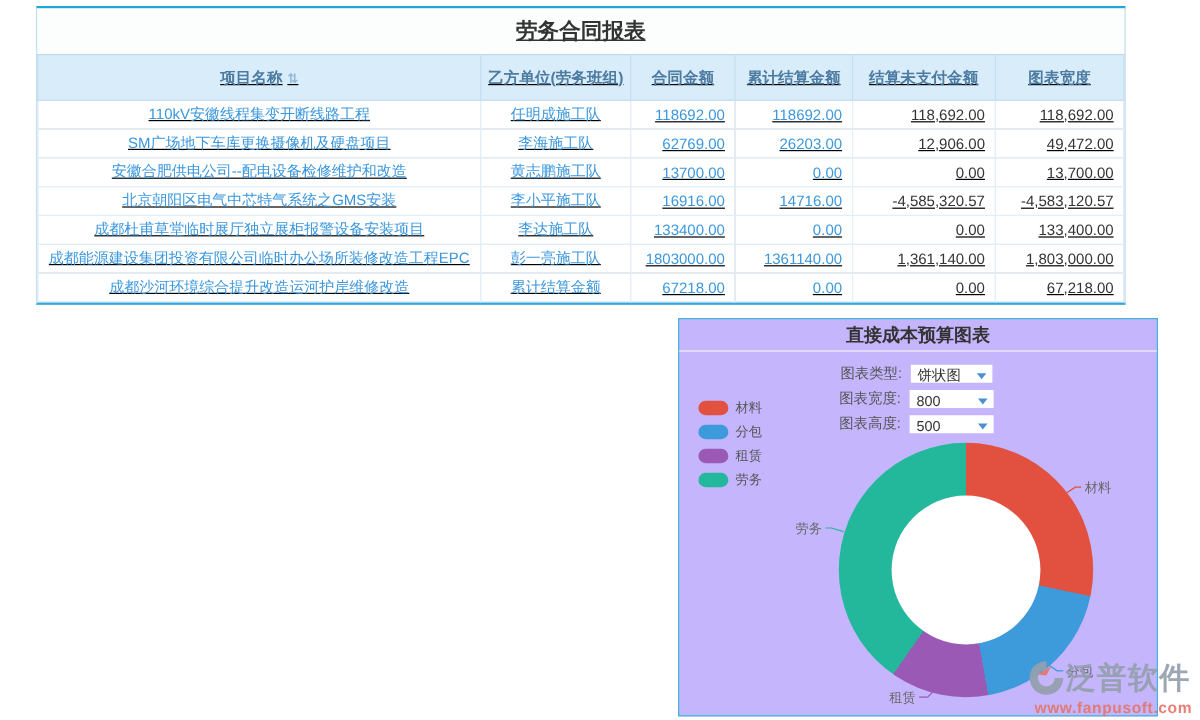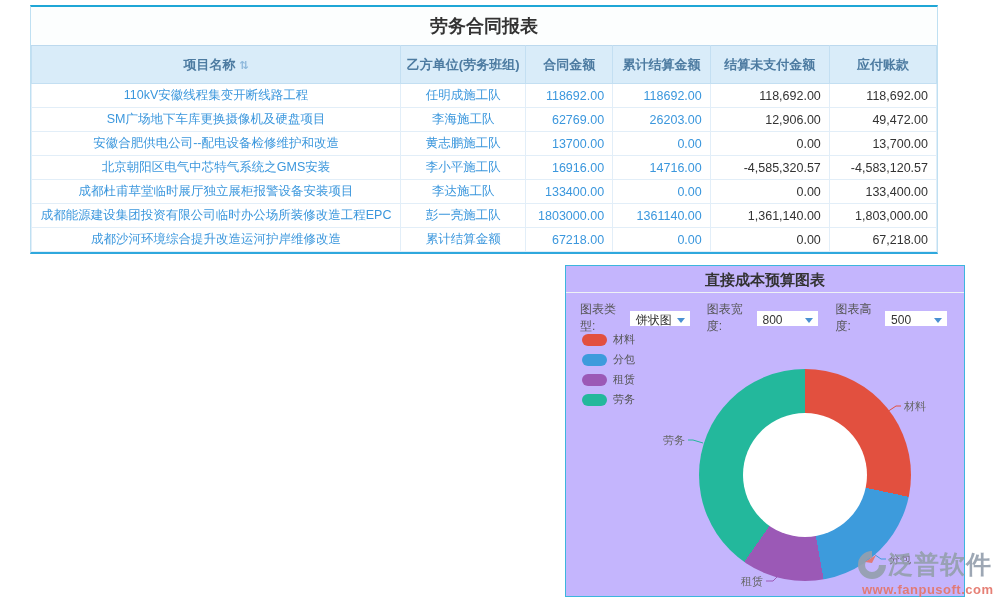--- a/index.html
+++ b/index.html
@@ -6,20 +6,21 @@
   html,body { width:1000px; height:600px; background:#ffffff; overflow:hidden;
               font-family:"Liberation Sans","DejaVu Sans",sans-serif; }
 
   
   .report-card{
     position:absolute; left:30px; top:5px; width:908px;
     background:#e5e5e5;
     border:1px solid #bfe0f2;
     border-top:2px solid #1fa6d6;
     border-bottom:2px solid #2fa8dd;
+    text-decoration:underline;
   }
   .report-title{
     height:38px; line-height:38px; text-align:center;
     font-size:18px; font-weight:bold; color:#333;
     background:#fcfefe;
   }
   table.report{ width:100%; border-collapse:collapse; table-layout:fixed; }
   table.report th{
     background:#d9ecf9; color:#4d7ba1; font-size:13px; font-weight:bold;
     text-align:center; padding:4px 4px; height:38px;
@@ -39,21 +40,21 @@
   
   .chart-panel{
     position:absolute; left:565px; top:265px; width:400px; height:332px;
     background:#c4b5fd; border:1px solid #3db5dd;
   }
   .chart-title{
     height:27px; line-height:27px; text-align:center;
     font-size:15px; font-weight:bold; color:#333;
     border-bottom:1px solid #eef2f5;
   }
-  .controls{ display:flex; align-items:center; padding:8px 0 6px 14px; }
+  .controls{ display:flex; align-items:center; padding:8px 0 6px 14px;flex-direction:column; }
   .ctrl{ display:flex; align-items:center; }
   .ctrl-label{ font-size:12px; color:#555; margin-right:4px; }
   .select{
     width:74px; height:21px; background:#fff;
     border:3px solid #c4b5fd; border-radius:3px;
     font-size:12px; color:#333; line-height:19px;
     padding:0 16px 0 6px; position:relative; cursor:pointer;
     white-space:nowrap;
   }
   .ctrl:nth-child(2) .select, .ctrl:nth-child(3) .select{ width:76px; }
@@ -101,21 +102,21 @@
     </colgroup>
     <thead>
       <tr>
         <th>
           <span>项目名称</span><span class="sort-icon">⇅</span>
         </th>
         <th>乙方单位(劳务班组)</th>
         <th>合同金额</th>
         <th>累计结算金额</th>
         <th>结算未支付金额</th>
-        <th>应付账款</th>
+        <th>图表宽度</th>
       </tr>
     </thead>
     <tbody>
         <tr>
     <td class="c-blue a-left">110kV安徽线程集变开断线路工程</td>
     <td class="c-blue a-left">任明成施工队</td>
     <td class="c-blue a-right">118692.00</td>
     <td class="c-blue a-right">118692.00</td>
     <td class="c-dark a-right">118,692.00</td>
     <td class="c-dark a-right">118,692.00</td>

